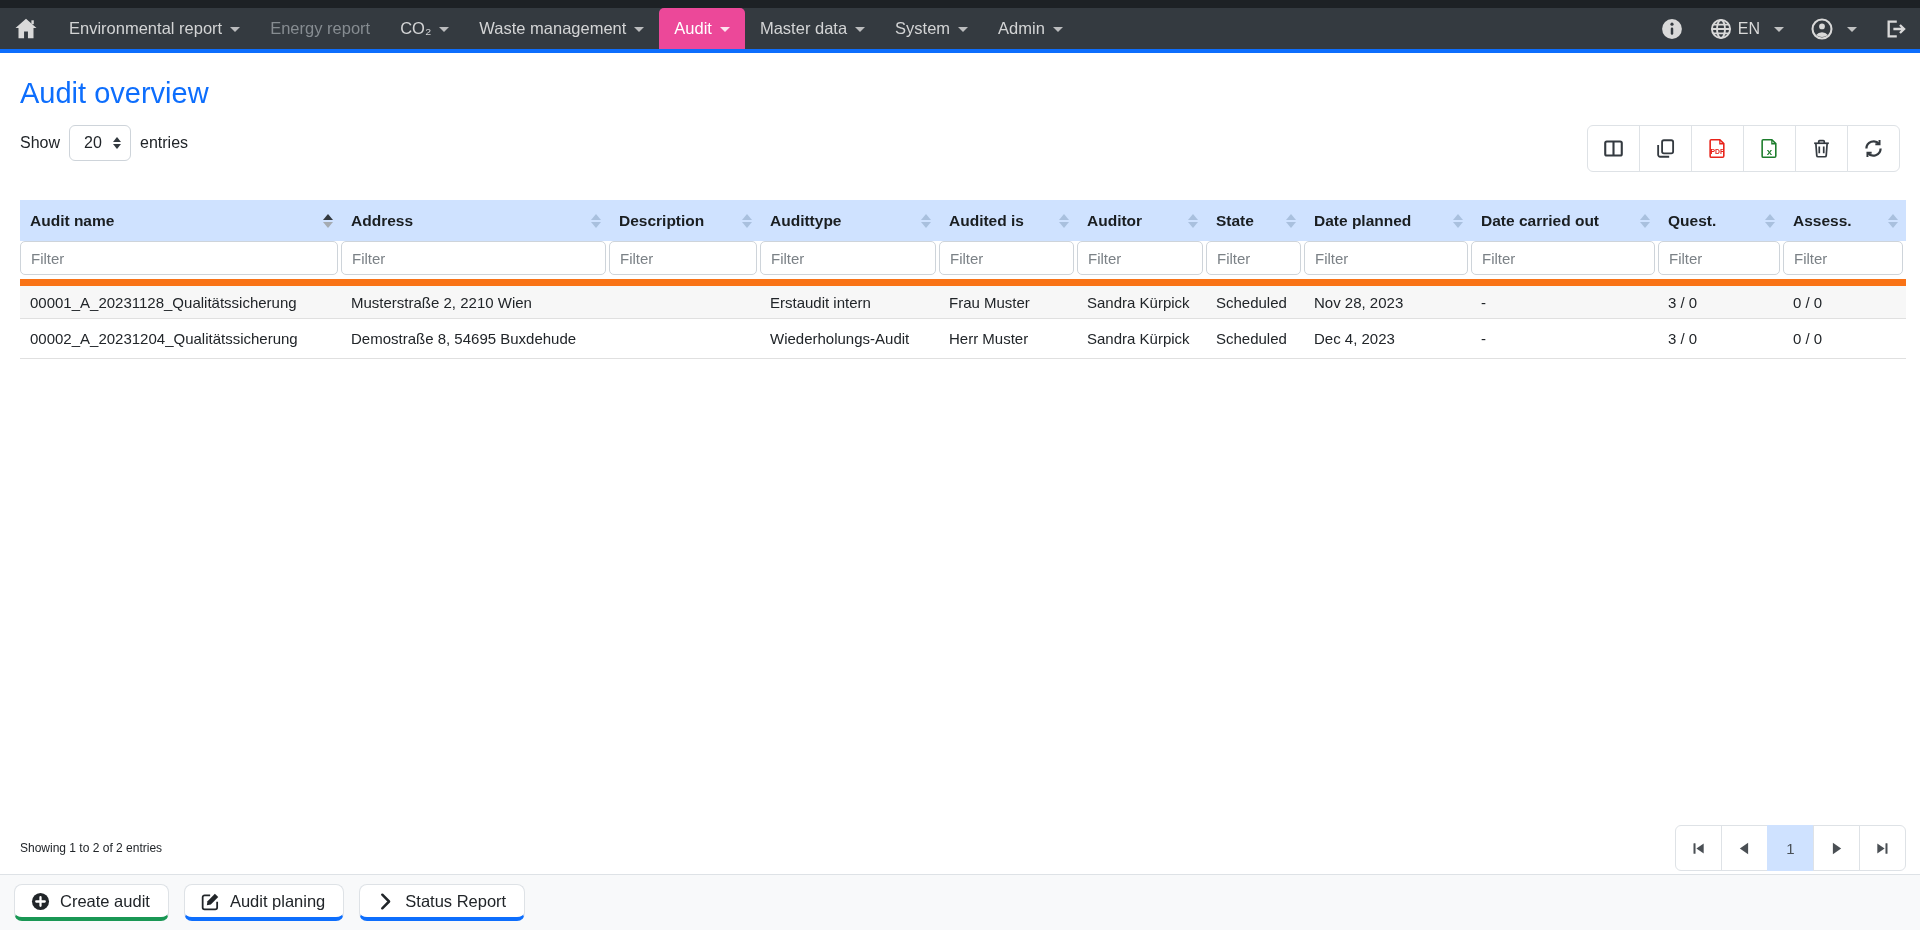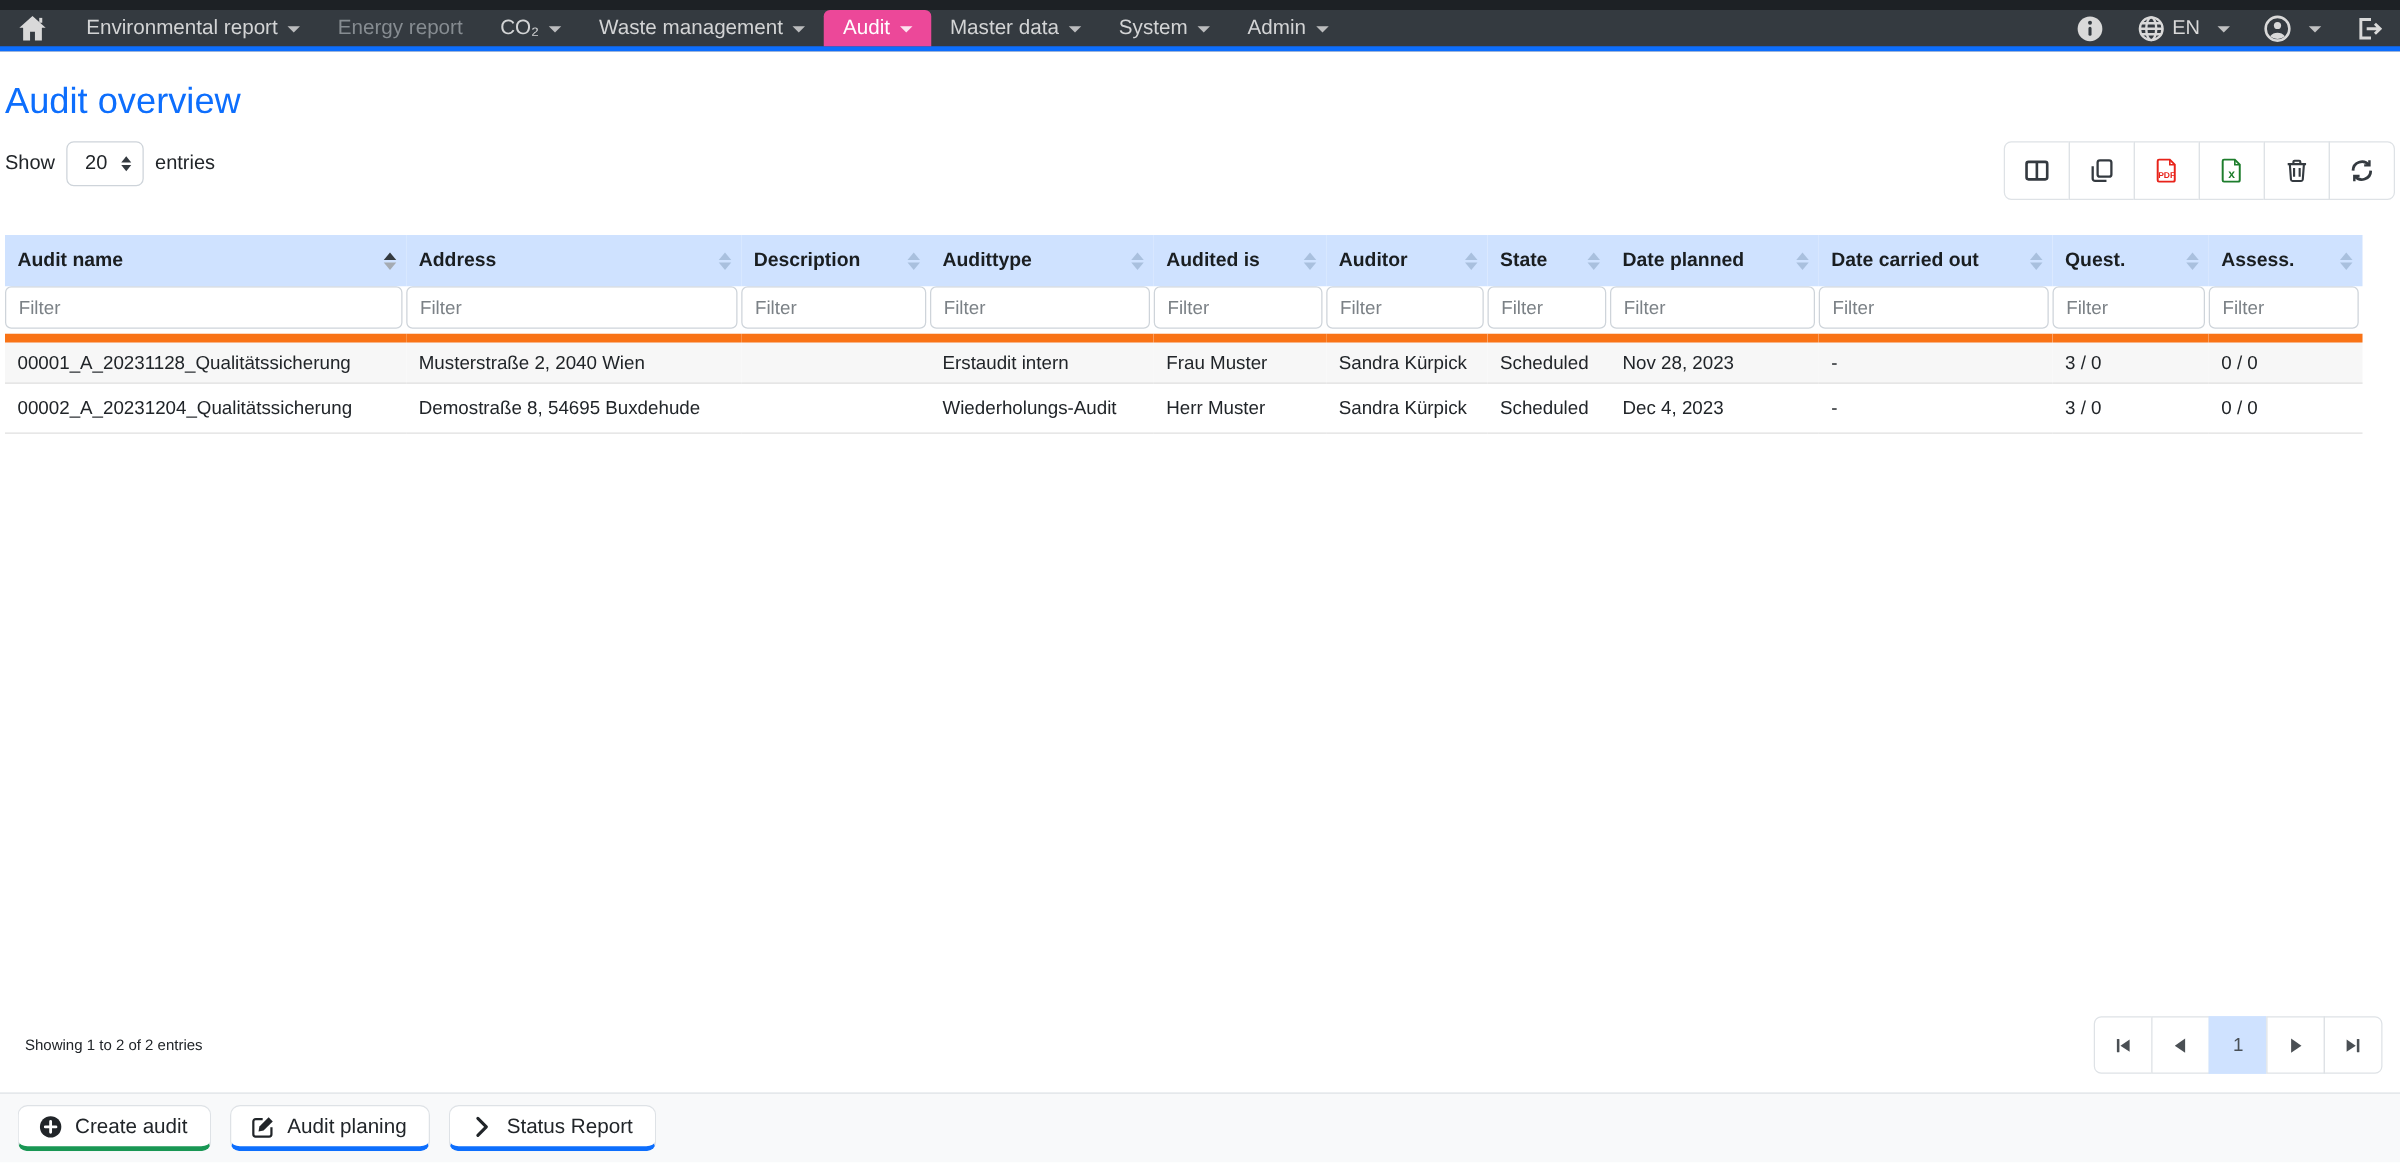--- a/index.html
+++ b/index.html
@@ -7,21 +7,21 @@
   body {
     font-family: "Liberation Sans", sans-serif;
     background:#fff; color:#212529; overflow:hidden; position:relative;
   }
   .icn { display:inline-flex; align-items:center; justify-content:center; }
   .icn svg { width:100%; height:100%; display:block; }
 
   
   .topstrip { height:8px; background:#1d2125; }
   .navbar {
-    height:33px; background:#343a40; border-bottom:4px solid #0d6efd;
+    height:45px; background:#343a40; border-bottom:4px solid #0d6efd;
     display:flex; align-items:stretch; padding:0 14px;
   }
   .nav-home { display:flex; align-items:center; margin-right:16px; color:#d9d9d9; cursor:pointer; }
   .nav-home .icn { width:24px; height:24px; }
   .nav-list { display:flex; list-style:none; align-items:stretch; }
   .nav-item {
     display:flex; align-items:center; padding:0 15px; color:#d3d4d5;
     font-size:16.5px; cursor:pointer; white-space:nowrap;
   }
   .nav-item.disabled { color:#868c91; }
@@ -30,21 +30,21 @@
     display:inline-block; width:0; height:0; margin-left:8px; margin-top:2px;
     border-left:5px solid transparent; border-right:5px solid transparent;
     border-top:5px solid currentColor; opacity:.85;
   }
   .nav-right { margin-left:auto; display:flex; align-items:center; gap:27px; color:#d9d9d9; }
   .nav-right .icn { width:22px; height:22px; cursor:pointer; }
   .lang-group, .user-group { display:flex; align-items:center; gap:6px; cursor:pointer; }
   .lang-label { font-size:16px; color:#d9d9d9; }
 
   
-  .main { padding:0 4px; position:relative; }
+  .main { padding:0 20px; position:relative; }
   .page-title { color:#0d6efd; font-size:29px; font-weight:400; margin-top:24px; }
 
   .controls-row { display:flex; justify-content:space-between; align-items:flex-start; margin-top:15px; }
   .length-ctl { display:flex; align-items:center; gap:9px; font-size:16px; }
   .select-box {
     display:flex; align-items:center; justify-content:space-between;
     width:62px; height:36px; border:1px solid #ced4da; border-radius:6px;
     padding:0 9px 0 14px; cursor:pointer; background:#fff; font-size:16px;
   }
   .updown { display:flex; flex-direction:column; gap:2px; }
@@ -341,21 +341,21 @@
           <td class="filter-cell"><input type="text" placeholder="Filter" style=""></td>
           <td class="filter-cell"><input type="text" placeholder="Filter" style=""></td>
           <td class="filter-cell"><input type="text" placeholder="Filter" style=""></td>
           <td class="filter-cell"><input type="text" placeholder="Filter" style=""></td>
           <td class="filter-cell"><input type="text" placeholder="Filter" style=""></td>
         </tr>
     </thead>
     <tbody id="table-body">
         <tr class="odd">
           <td>00001_A_20231128_Qualitätssicherung</td>
-          <td>Musterstraße 2, 2040 Wien</td>
+          <td>Musterstraße 2, 2210 Wien</td>
           <td></td>
           <td>Erstaudit intern</td>
           <td>Frau Muster</td>
           <td>Sandra Kürpick</td>
           <td>Scheduled</td>
           <td>Nov 28, 2023</td>
           <td>-</td>
           <td>3 / 0</td>
           <td>0 / 0</td>
         </tr>

